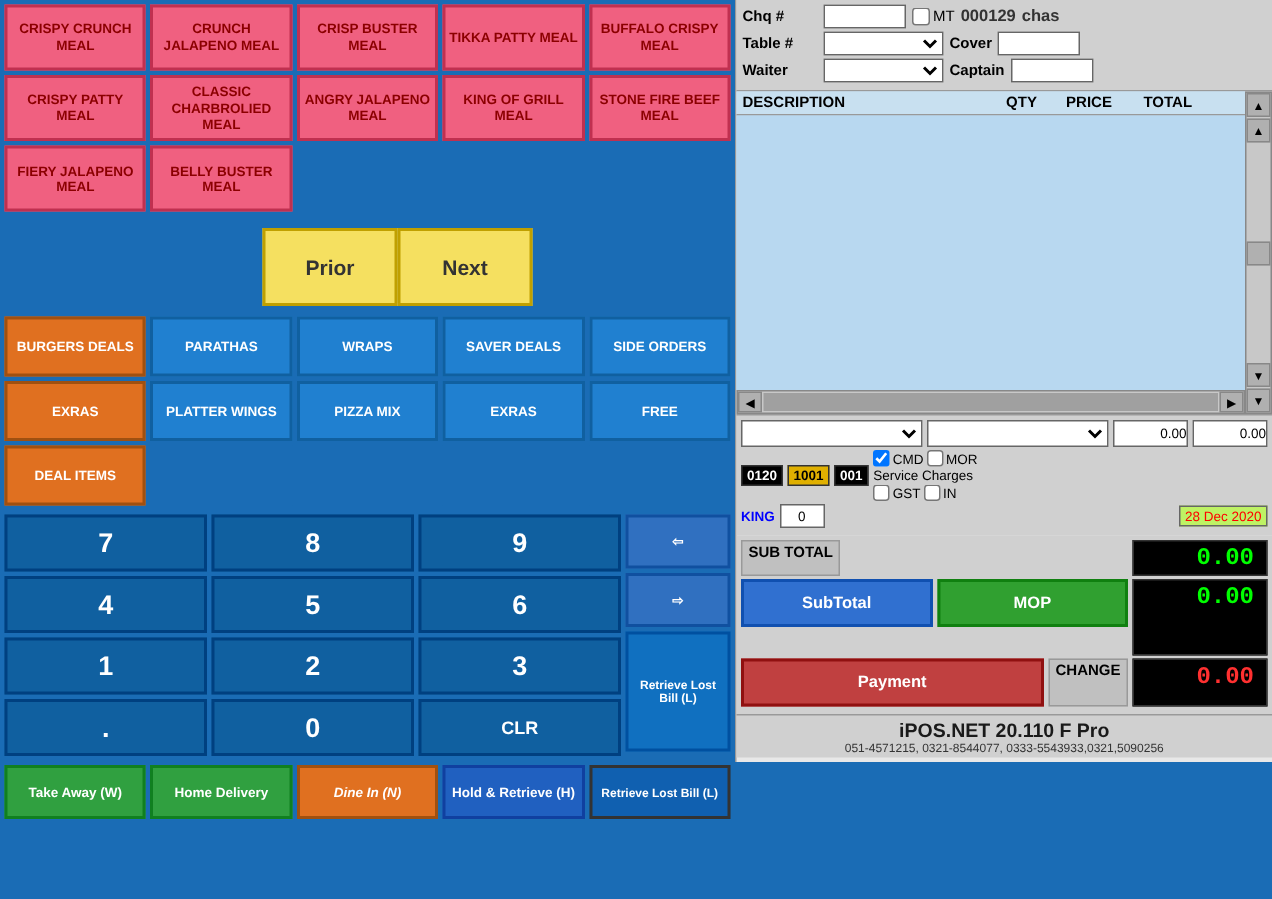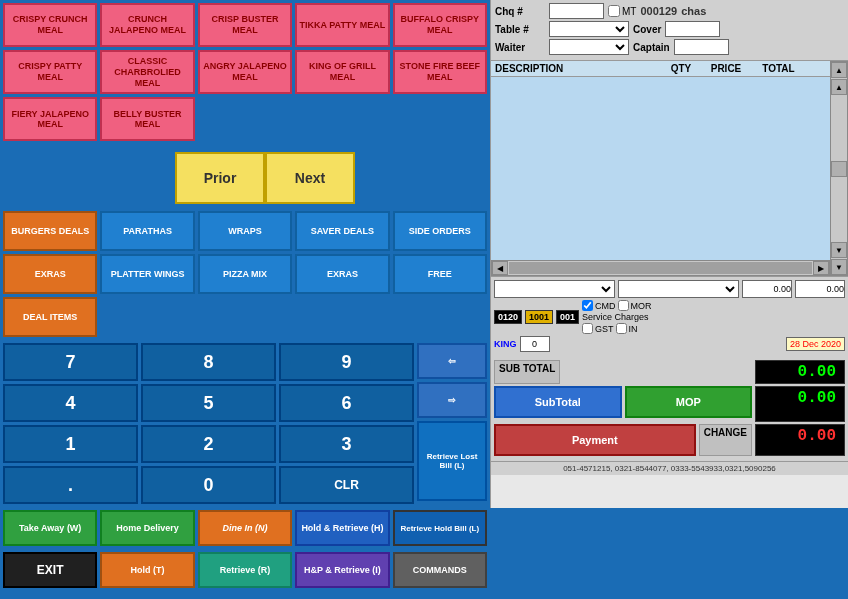--- a/index.html
+++ b/index.html
@@ -171,21 +171,21 @@
       height: 16px;
       font-size: 9px;
       text-align: center;
       display: flex; align-items: center; justify-content: center;
     }
     .checkboxes { display: flex; flex-direction: column; gap: 1px; }
     .cb-row { display: flex; align-items: center; gap: 2px; font-size: 9px; }
 
     
     .date-display {
-      background: #fef9c3;
+      background: #bef264;
       border: 1px solid #666;
       color: red;
       font-size: 9px;
       padding: 1px 3px;
       text-align: right;
     }
 
     
     .totals-area { background: #d0d0d0; padding: 3px; }
     .total-row { display: flex; justify-content: space-between; margin-bottom: 2px; gap: 3px; }
@@ -197,21 +197,21 @@
       font-weight: bold;
       font-family: 'Courier New', monospace;
       padding: 2px 8px;
       border: 1px solid #333;
       min-width: 90px;
       text-align: right;
     }
     .total-display.red-num { color: #ff3030; }
 
     
-    .payment-btns { display: flex; gap: 3px; margin-bottom: 4px; }
+    .payment-btns { display: flex; gap: 3px; margin-bottom: 19px; }
     .pay-btn {
       flex: 1;
       font-weight: bold;
       font-size: 11px;
       cursor: pointer;
       border: 2px solid #333;
       display: flex; align-items: center; justify-content: center;
       height: 32px;
     }
     .pay-btn.subtotal { background: #3070d0; color: white; border-color: #1050b0; }
@@ -302,30 +302,23 @@
         <button class="nav-btn" style="height:36px; background:#3070c0; border-color:#1050a0;">⇨</button>
         <button class="nav-btn retrieve" style="background:#1070c0;color:white;font-size:8px;text-align:center;">Retrieve Lost<br>Bill (L)</button>
       </div>
     </div>
 
     <div class="bottom-actions">
       <button class="action-btn green" style="font-size:9px;">Take Away (W)</button>
       <button class="action-btn green" style="font-size:9px;">Home Delivery</button>
       <button class="action-btn orange" style="font-size:9px;font-style:italic;">Dine In (N)</button>
       <button class="action-btn blue" style="font-size:9px;">Hold &amp; Retrieve (H)</button>
-      <button class="action-btn" style="background:#1060b0;color:white;border-color:#0040808;font-size:8px;">Retrieve Hold Bill (L)</button>
-    </div>
-
-    <div class="exit-row">
-      <button class="action-btn dark" style="font-size:12px;font-weight:bold;">EXIT</button>
-      <button class="action-btn orange" style="font-size:9px;">Hold (T)</button>
-      <button class="action-btn teal" style="font-size:9px;">Retrieve (R)</button>
-      <button class="action-btn purple" style="font-size:9px;">H&amp;P &amp; Retrieve (I)</button>
-      <button class="action-btn gray" style="font-size:9px;">COMMANDS</button>
-    </div>
+      <button class="action-btn" style="background:#1060b0;color:white;border-color:#0040808;font-size:8px;">Retrieve Lost Bill (L)</button>
+    </div>
+
   </div>
 
   <div class="right-panel">
 
     <div class="header-area">
       <div class="header-row">
         <span class="header-label">Chq #</span>
         <input class="header-input small" type="text" style="">
         <span style="display:flex;align-items:center;gap:2px;font-size:10px;">
           <input type="checkbox" style="width: 12px; height: 12px;">
@@ -428,16 +421,17 @@
         <div class="total-display">0.00</div>
       </div>
       <div class="total-row">
         <button class="pay-btn payment-main" style="width:90px;height:32px;">Payment</button>
         <span class="total-label">CHANGE</span>
         <div class="total-display red-num">0.00</div>
       </div>
     </div>
 
     <div class="ipos-footer">
+      <div class="ipos-title">iPOS.NET  20.110 F Pro</div>
       <div class="ipos-contact">051-4571215, 0321-8544077, 0333-5543933,0321,5090256</div>
     </div>
   </div>
 </div>
 
 </body></html>

